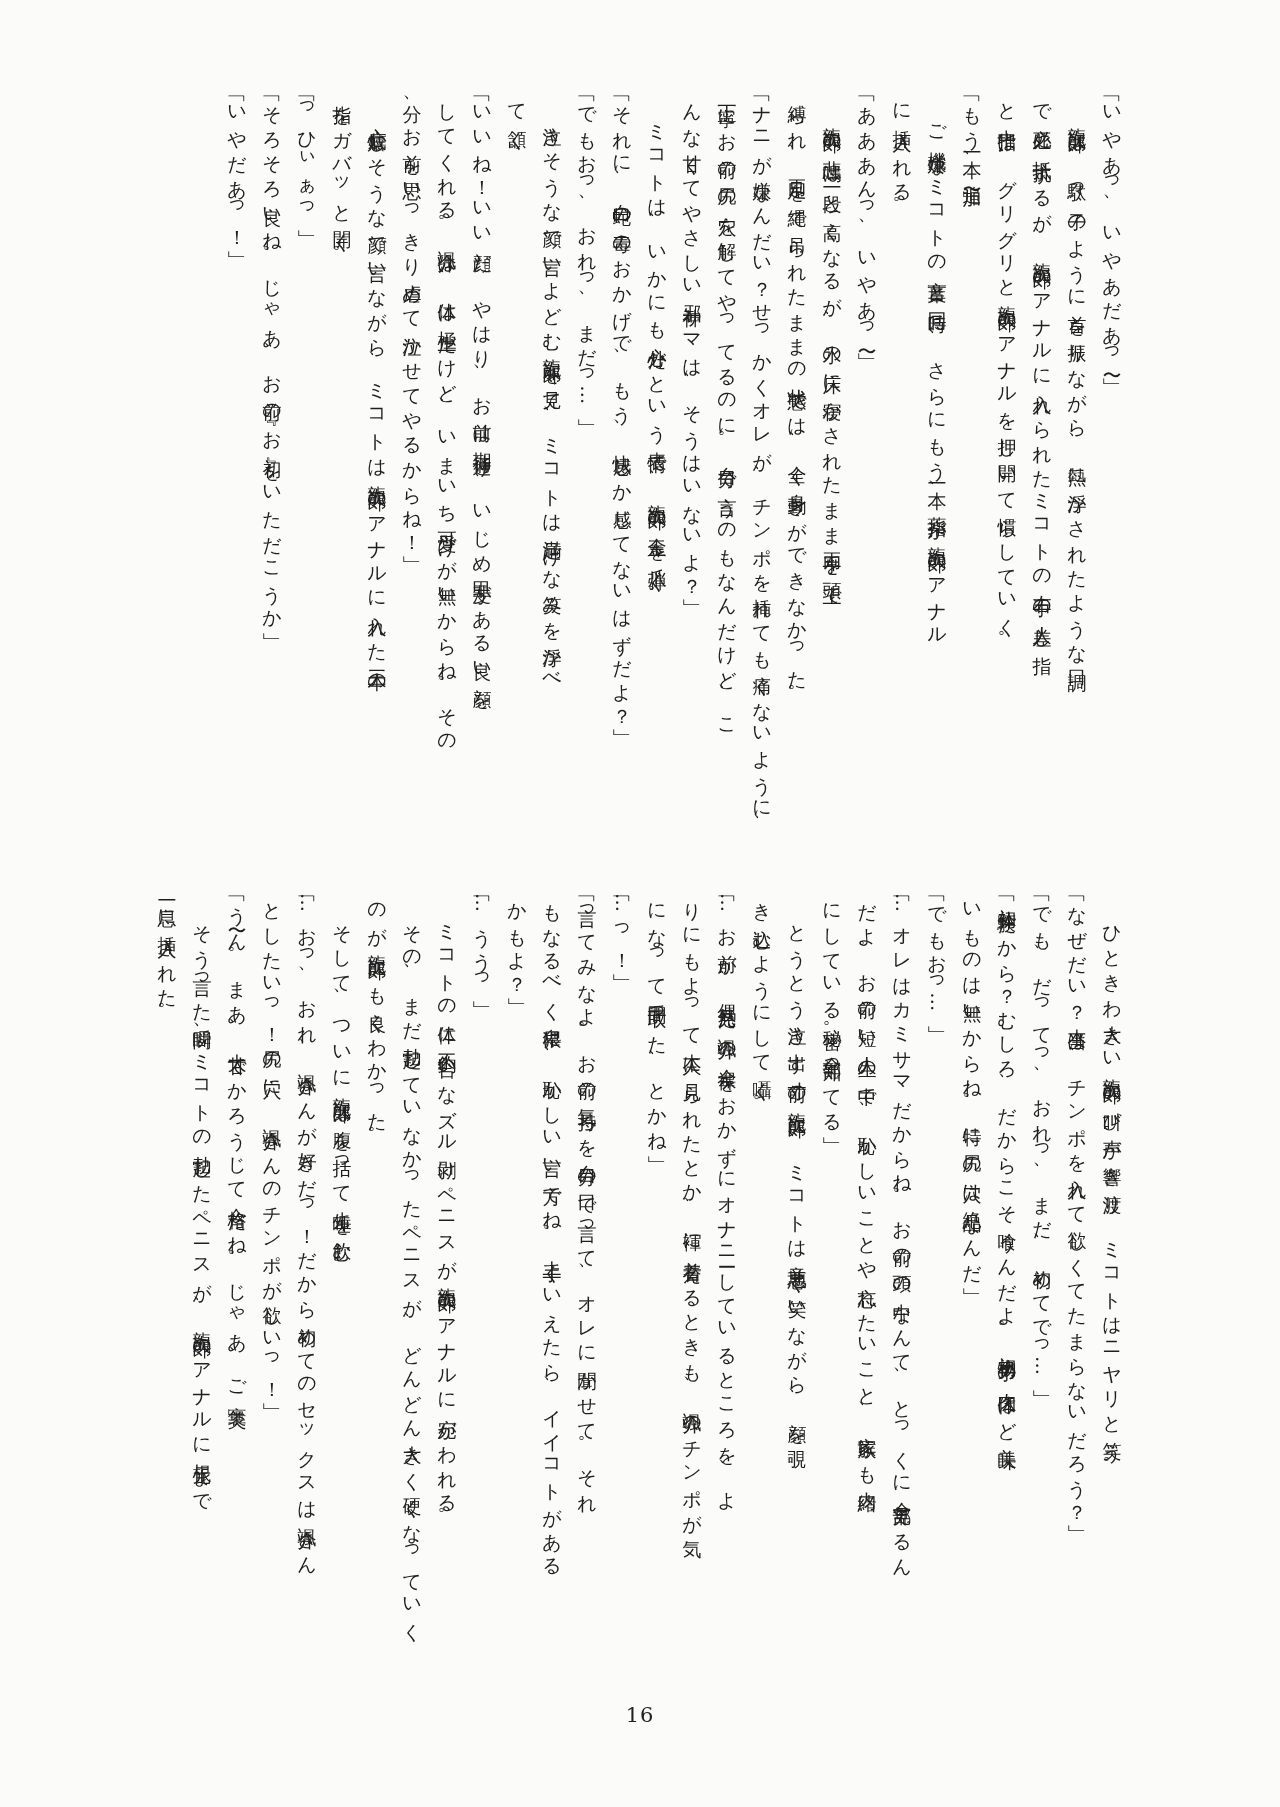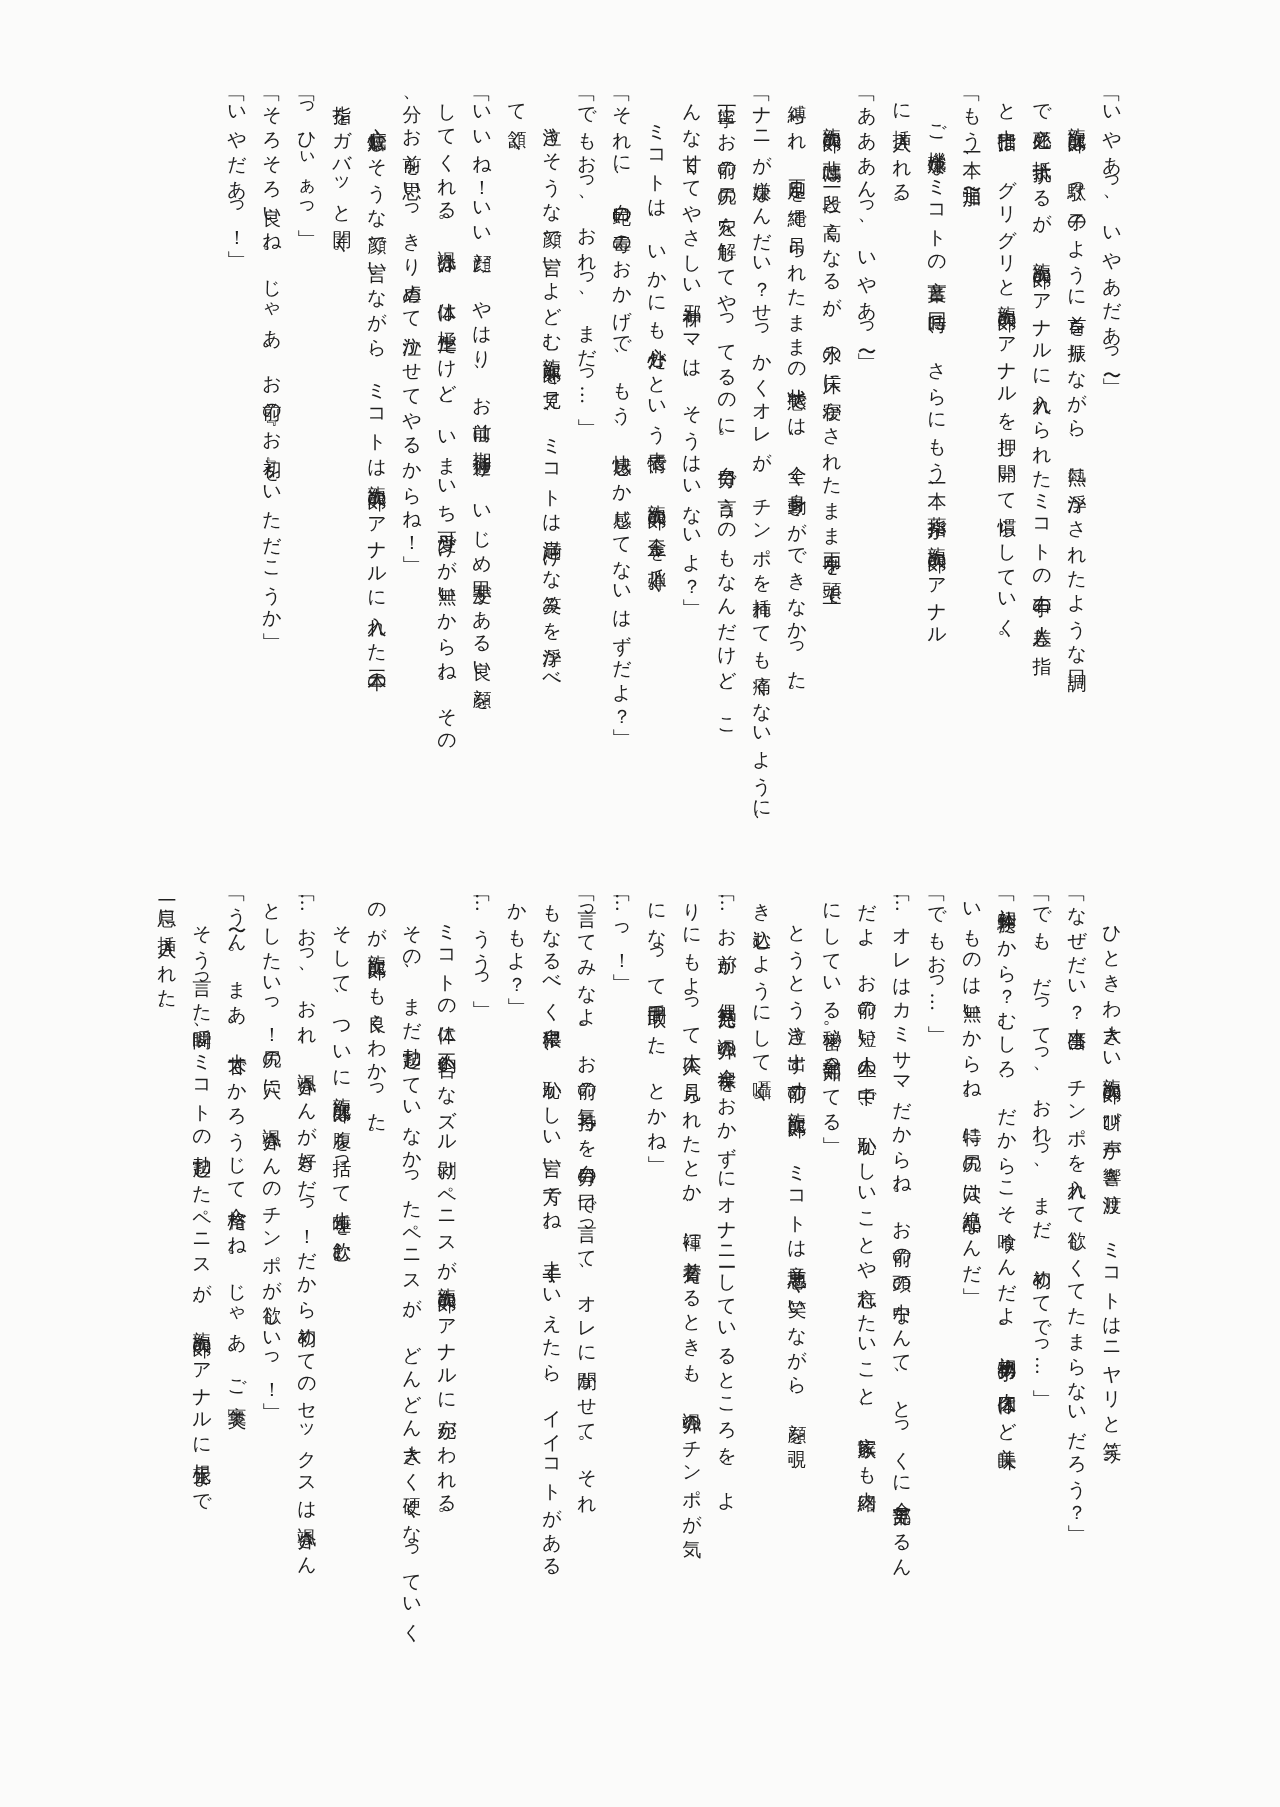--- a/index.html
+++ b/index.html
@@ -111,13 +111,14 @@
       <div class="tcol">　ミコトの体に不釣合いなズル剥けペニスが龍次郎のアナルに宛がわれる。</div>
       <div class="tcol">　その、まだ勃起していなかったペニスが、どんどん大きく硬くなっていく</div>
       <div class="tcol">のが龍次郎にも良くわかった。</div>
       <div class="tcol">　そして、ついに龍次郎は腹を括って生唾を飲む。</div>
       <div class="tcol">「…おっ、おれ、颯介さんが好きだっ！だから初めてのセックスは颯介さん</div>
       <div class="tcol">としたいっ！尻の穴に、颯介さんのチンポが欲しいっ！」</div>
       <div class="tcol">「う〜ん。まあ、大甘でかろうじて合格だね。じゃあ、ご褒美」</div>
       <div class="tcol">　そう言った瞬間、ミコトの勃起したペニスが、龍次郎のアナルに根元まで</div>
       <div class="tcol">一息に挿入された。</div>
     </div>
+  <div class="pagenum">16</div>
 </div>
 
 </body></html>

